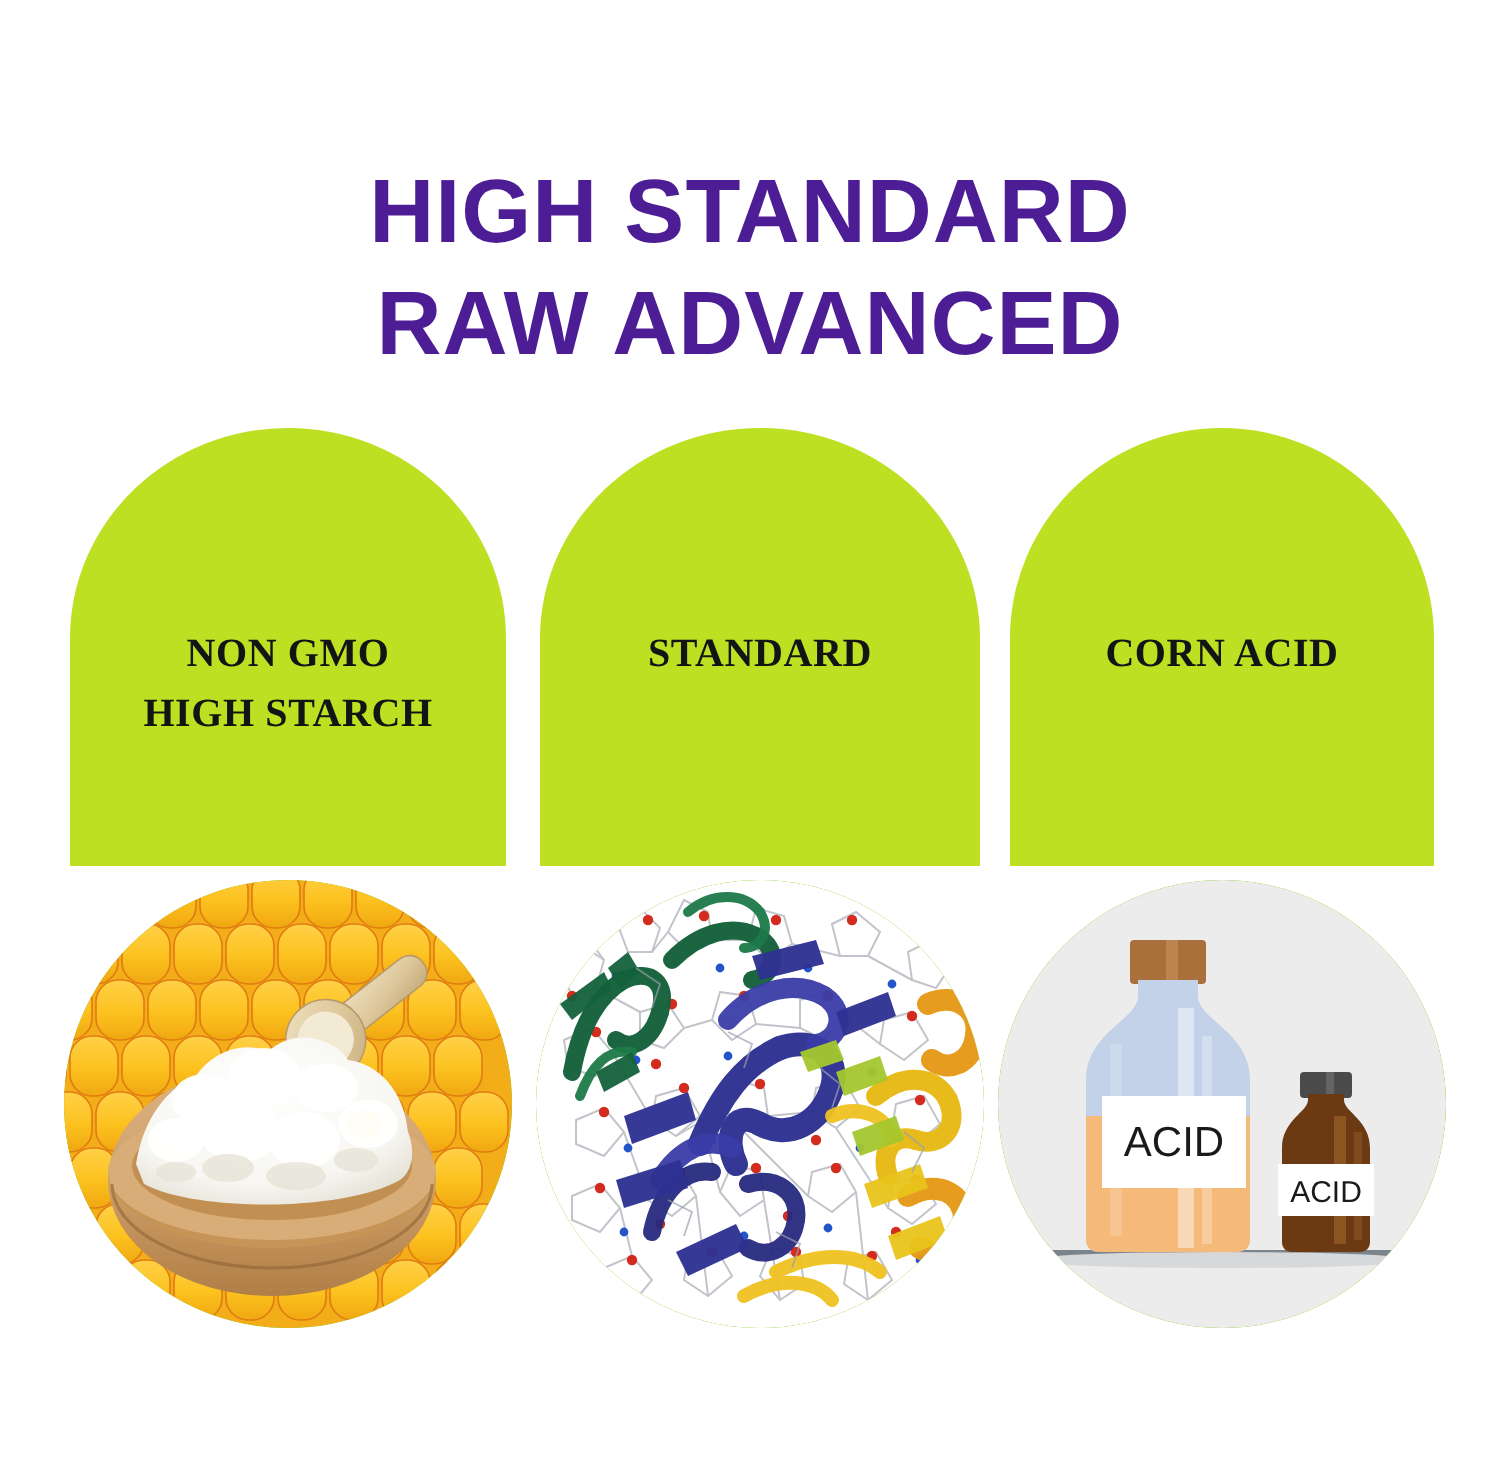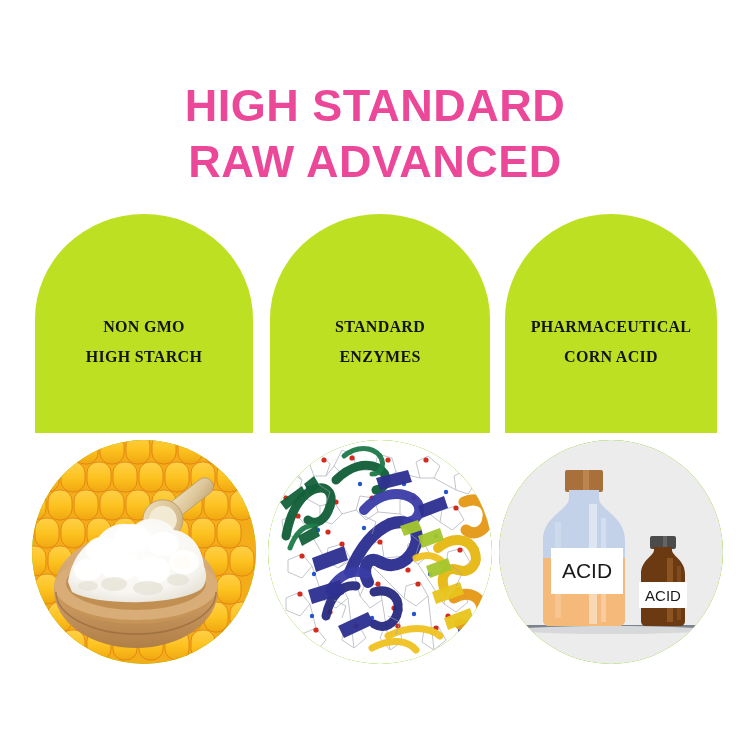--- a/index.html
+++ b/index.html
@@ -31,21 +31,21 @@
     top: 78px;
     width: 750px;
     text-align: center;
   }
   .title-line {
     font-family: "Liberation Sans", sans-serif;
     font-weight: bold;
     font-size: 45px;
     line-height: 56px;
     letter-spacing: 0.5px;
-    color: #ec4899;
+    color: #4c1d95;
     white-space: nowrap;
   }
 
   
   .cards {
     position: absolute;
     left: 0;
     top: 0;
     width: 750px;
     height: 740px;
@@ -68,21 +68,21 @@
   }
 
   .card-label {
     position: absolute;
     left: 0;
     top: 98px;
     width: 100%;
     text-align: center;
     font-family: "Liberation Serif", serif;
     font-weight: bold;
-    font-size: 16px;
+    font-size: 20px;
     line-height: 30px;
     color: #141414;
     letter-spacing: 0.3px;
   }
   .card-label .lab-line { display: block; white-space: nowrap; }
 
   
   .photo {
     position: absolute;
     width: 224px;
@@ -282,21 +282,20 @@
           </g>
         </svg>
       </div>
     </div>
 
     <div class="card" id="card-2">
       <div class="card-arch" style="background: rgb(189, 224, 34);"></div>
 
       <div class="card-label">
         <span class="lab-line">STANDARD</span>
-        <span class="lab-line">ENZYMES</span>
       </div>
 
       <div class="photo">
         <svg viewBox="0 0 224 224" xmlns="http://www.w3.org/2000/svg">
           <defs>
             <clipPath id="c2clip">
                 <circle cx="112" cy="112" r="112"></circle>
               </clipPath>
           </defs>
           <g clip-path="url(#c2clip)">
@@ -466,21 +465,20 @@
             </g>
           </g>
         </svg>
       </div>
     </div>
 
     <div class="card" id="card-3">
       <div class="card-arch" style="background: rgb(189, 224, 34);"></div>
 
       <div class="card-label">
-        <span class="lab-line">PHARMACEUTICAL</span>
         <span class="lab-line">CORN ACID</span>
       </div>
 
       <div class="photo">
         <svg viewBox="0 0 224 224" xmlns="http://www.w3.org/2000/svg">
           <defs>
             <clipPath id="c3clip">
                 <circle cx="112" cy="112" r="112"></circle>
               </clipPath>
           </defs>

